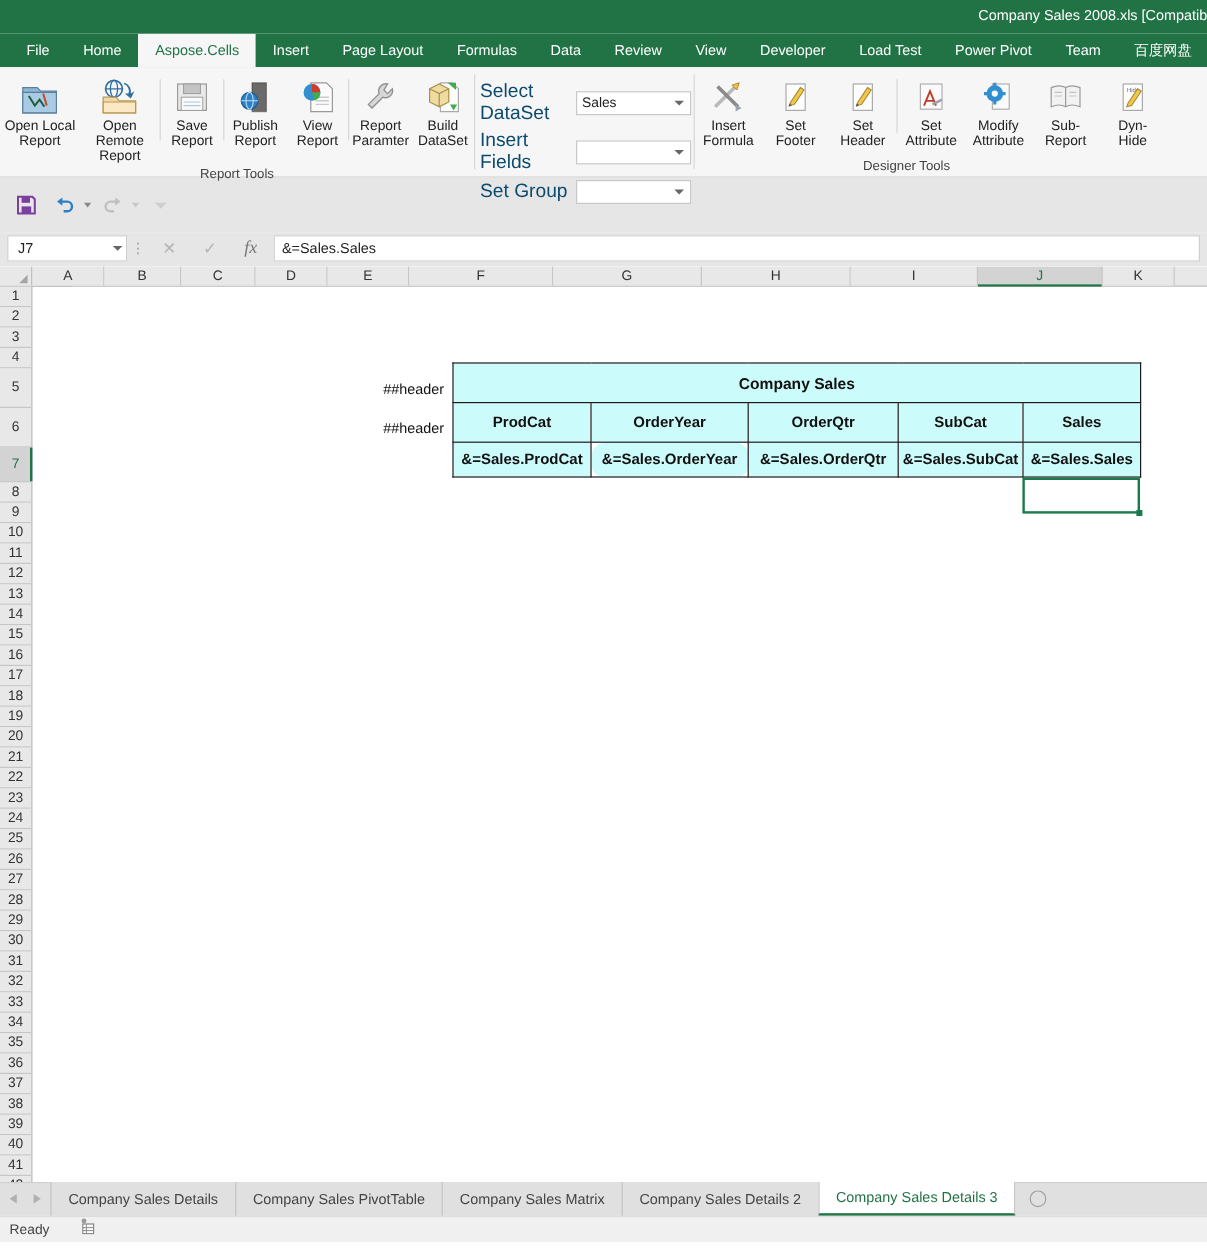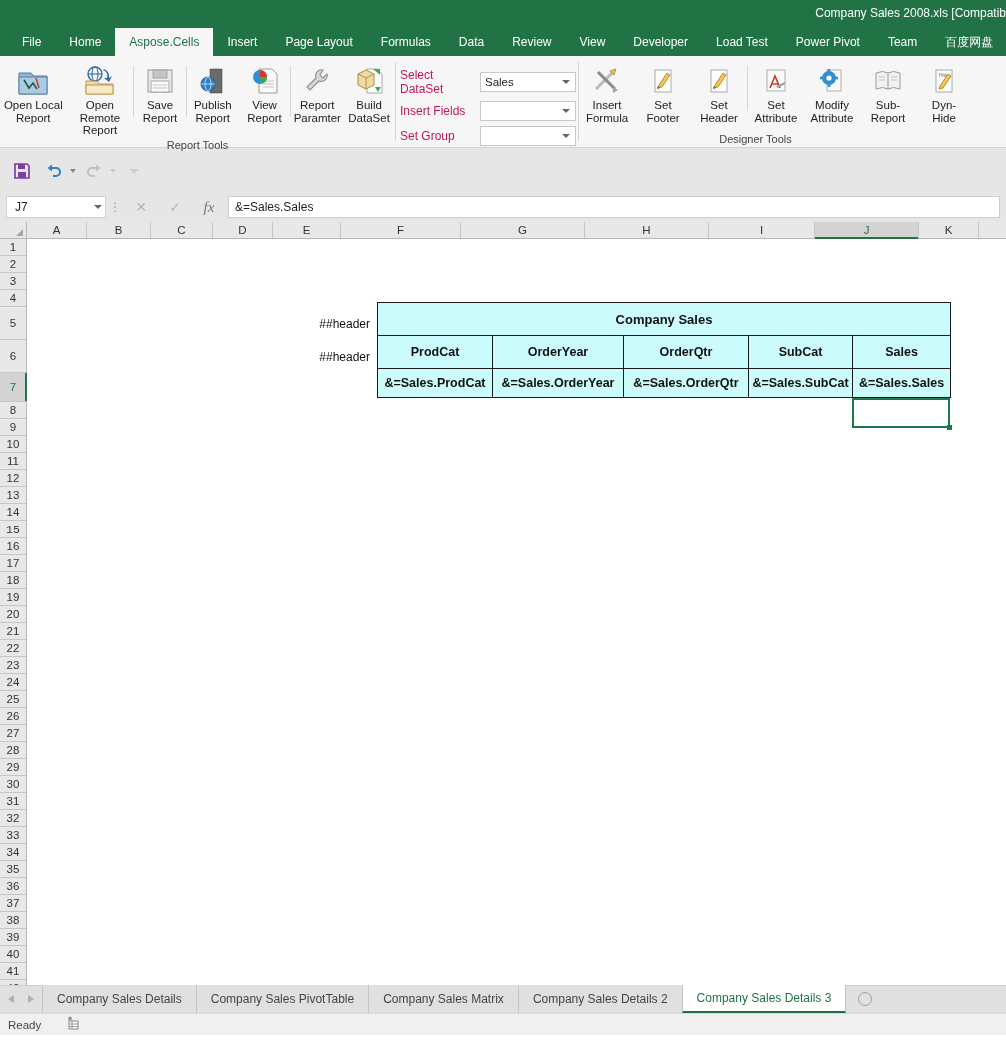--- a/index.html
+++ b/index.html
@@ -94,21 +94,21 @@
   .rbtn.wide { width: 72px; }
 
   
   .combo-group {
     padding: 8px 0 0 4px;
     display: flex;
     flex-direction: column;
     gap: 5px;
   }
   .combo-row { display: flex; align-items: center; gap: 6px; }
-  .combo-row .clabel { font-size: 12px; color: #be185d; width: 74px; }
+  .combo-row .clabel { font-size: 16px; color: #0c4a6e; width: 74px; }
   .combo {
     width: 96px; height: 20px;
     background: #ffffff;
     border: 1px solid #c8c8c8;
     display: flex; align-items: center;
     padding: 0 2px 0 4px;
     font-size: 11.5px;
     color: #222;
     position: relative;
   }
@@ -678,21 +678,21 @@
         <div class="rowcell" style="height: 33px; min-height: 33px;">5</div>
         <div class="rowcell" style="height: 33px; min-height: 33px;">6</div>
         <div class="rowcell sel" style="height: 29px; min-height: 29px;">7</div>
         <div class="rowcell" style="height: 17px; min-height: 17px;">8</div>
         <div class="rowcell" style="height: 17px; min-height: 17px;">9</div>
         <div class="rowcell" style="height: 17px; min-height: 17px;">10</div>
         <div class="rowcell" style="height: 17px; min-height: 17px;">11</div>
         <div class="rowcell" style="height: 17px; min-height: 17px;">12</div>
         <div class="rowcell" style="height: 17px; min-height: 17px;">13</div>
         <div class="rowcell" style="height: 17px; min-height: 17px;">14</div>
-        <div class="rowcell" style="height: 17px; min-height: 17px; font-family: Liberation Mono, monospace;">15</div>
+        <div class="rowcell" style="height: 17px; min-height: 17px;">15</div>
         <div class="rowcell" style="height: 17px; min-height: 17px;">16</div>
         <div class="rowcell" style="height: 17px; min-height: 17px;">17</div>
         <div class="rowcell" style="height: 17px; min-height: 17px;">18</div>
         <div class="rowcell" style="height: 17px; min-height: 17px;">19</div>
         <div class="rowcell" style="height: 17px; min-height: 17px;">20</div>
         <div class="rowcell" style="height: 17px; min-height: 17px;">21</div>
         <div class="rowcell" style="height: 17px; min-height: 17px;">22</div>
         <div class="rowcell" style="height: 17px; min-height: 17px;">23</div>
         <div class="rowcell" style="height: 17px; min-height: 17px;">24</div>
         <div class="rowcell" style="height: 17px; min-height: 17px;">25</div>
@@ -733,21 +733,21 @@
           </tr>
           <tr id="hdr-row">
             <td style="height:33px;">ProdCat</td>
             <td style="height:33px;">OrderYear</td>
             <td style="height:33px;">OrderQtr</td>
             <td style="height:33px;">SubCat</td>
             <td style="height:33px;">Sales</td>
           </tr>
           <tr id="fld-row">
             <td style="height:29px;">&amp;=Sales.ProdCat</td>
-            <td style="height:29px;">&amp;=Sales.OrderYear</td>
+            <td style="height:29px;border-radius:11px;">&amp;=Sales.OrderYear</td>
             <td style="height:29px;">&amp;=Sales.OrderQtr</td>
             <td style="height:29px;">&amp;=Sales.SubCat</td>
             <td style="height:29px;">&amp;=Sales.Sales</td>
           </tr>
         </tbody>
       </table>
 
       <div class="selbox" style="left:793px; top:159px; width:98px; height:30px;"></div>
       <div class="selhandle" style="left:888px; top:186px;"></div>
     </div>

